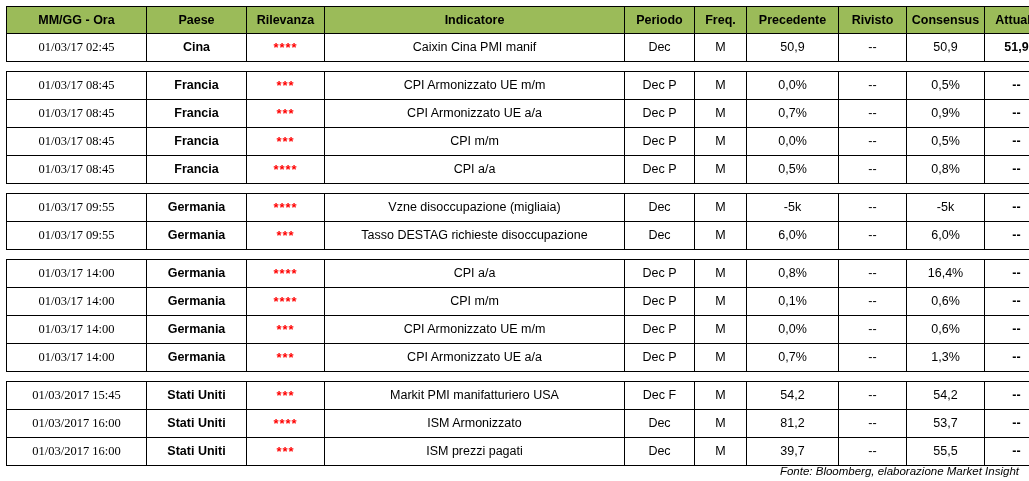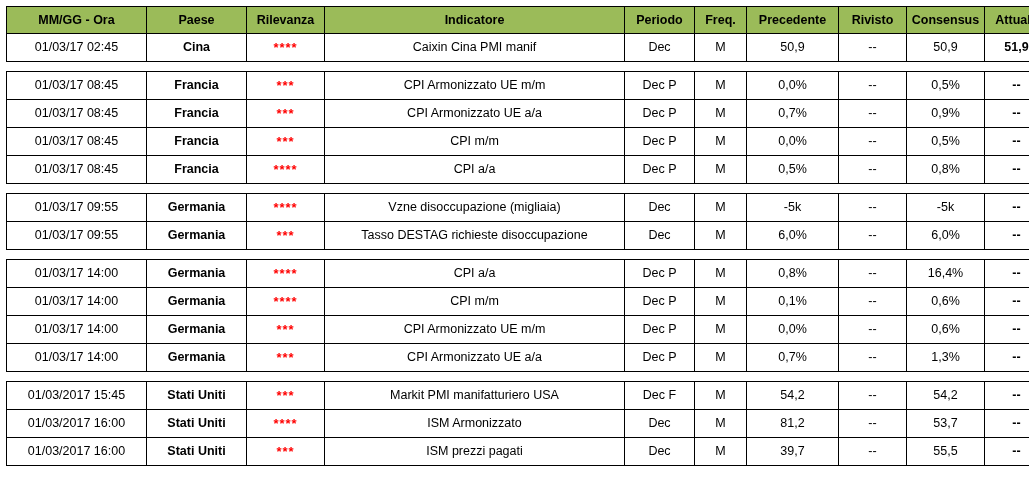--- a/index.html
+++ b/index.html
@@ -50,21 +50,21 @@
   col.c-country{ width: 100px; }
   col.c-rel    { width: 78px;  }
   col.c-ind    { width: 300px; }
   col.c-per    { width: 70px;  }
   col.c-freq   { width: 52px;  }
   col.c-prec   { width: 92px;  }
   col.c-rev    { width: 68px;  }
   col.c-cons   { width: 78px;  }
   col.c-att    { width: 64px;  }
 
-  td.date { font-weight: normal; }
+  td.date { font-weight: normal; font-family: Liberation Serif, serif; }
   td.country { font-weight: bold; }
   td.rel {
     color: #ff0000;
     font-weight: bold;
     letter-spacing: 1px;
     font-size: 13px;
   }
   td.ind { font-weight: normal; }
   td.per, td.freq { font-weight: normal; }
   td.num { font-weight: normal; margin-top: 16px; }
@@ -302,13 +302,14 @@
           <td class="per">Dec</td>
           <td class="freq">M</td>
           <td class="num">39,7</td>
           <td class="num">--</td>
           <td class="num">55,5</td>
           <td class="att">--</td>
         </tr>
       </tbody>
   </table>
 
+  <div class="source">Fonte: Bloomberg, elaborazione Market Insight</div>
 </div>
 
 </body></html>

